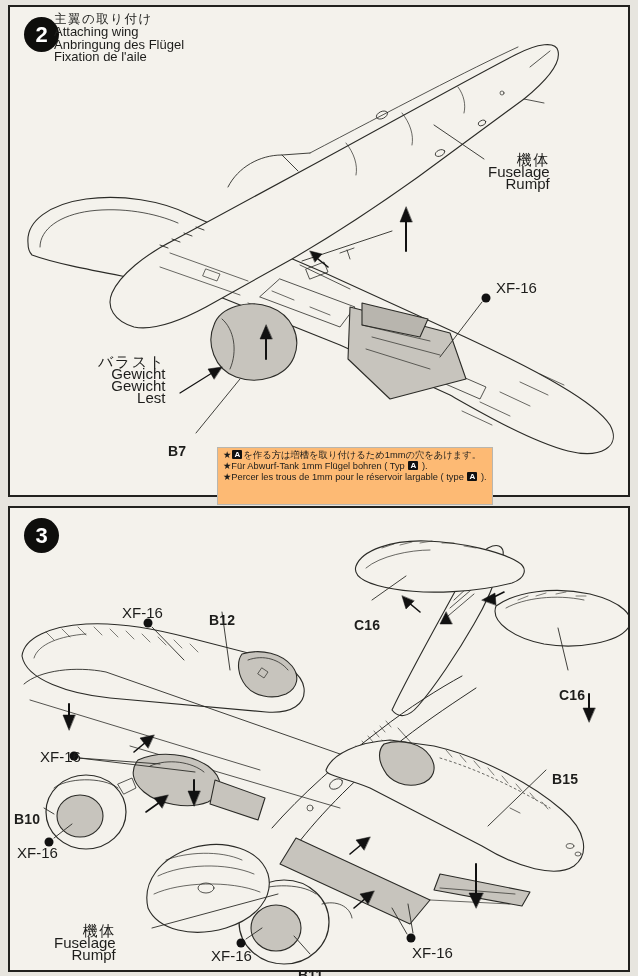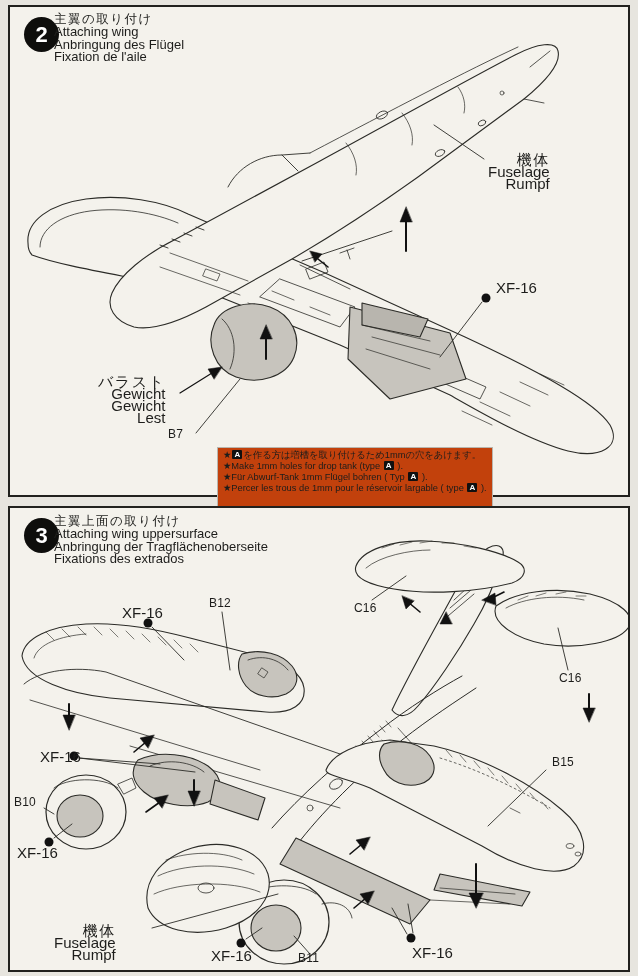--- a/index.html
+++ b/index.html
@@ -18,26 +18,26 @@
   #panel-step3{top:506px;height:462px;}
   svg.art{position:absolute;left:0;top:0;}
   .step-circle{
     position:absolute;width:35px;height:35px;border-radius:50%;
     background:#0e0e0c;color:#fff;font-weight:bold;font-size:22px;
     display:flex;align-items:center;justify-content:center;
   }
   .titles{position:absolute;}
   .title-ja{font-size:12.5px;font-weight:normal;letter-spacing:1.5px;line-height:14px;}
   .title-sub{font-size:13px;line-height:12.6px;}
-  .plabel{position:absolute;font-weight:normal;font-size:12px;letter-spacing:0.2px;}
+  .plabel{position:absolute;font-weight:bold;font-size:14px;letter-spacing:0.2px;margin-top:16px;}
   .xf{position:absolute;font-size:15px;}
   .ml{position:absolute;font-size:15px;line-height:12px;text-align:right;}
   .ml .ja{letter-spacing:1.5px;}
   .note{
-    position:absolute;background:#c2410c;border:1px solid #b9b6ae;
+    position:absolute;background:#fdba74;border:1px solid #b9b6ae;
     padding:2px 5px 21px;font-size:9.3px;line-height:11px;white-space:nowrap;
   }
   .note-line{white-space:nowrap;}
   .badge{
     display:inline-block;background:#101010;color:#fff;
     min-width:10px;height:9px;line-height:9.5px;font-size:8px;text-align:center;
     font-weight:bold;margin:0 1px;border-radius:1px;vertical-align:1px;
   }
 </style>
 </head>
@@ -120,35 +120,32 @@
   </div>
 
   <div class="ml" style="left:478px;top:147px;">
     <div class="ja">機体</div>
     <div>Fuselage</div>
     <div>Rumpf</div>
   </div>
 
   <div class="xf" style="left:486px;top:272px;">XF-16</div>
 
-  <div class="ml" style="left:88px;top:369px;">
+  <div class="ml" style="left:88px;top:349px;">
     <div class="ja">バラスト</div>
     <div>Gewicht</div>
     <div>Gewicht</div>
     <div>Lest</div>
   </div>
 
   <div class="plabel" style="left:158px;top:420px;">B7</div>
 
   <div class="note" style="left:207px;top:440px;">
     <div class="note-line">
       <span>★</span><span class="badge">A</span><span>を作る方は増槽を取り付けるため1mmの穴をあけます。</span>
-    </div>
-    <div class="note-line">
-      <span>★Make 1mm holes for drop tank (type </span><span class="badge">A</span><span> ).</span>
     </div>
     <div class="note-line">
       <span>★Für Abwurf-Tank 1mm Flügel bohren ( Typ </span><span class="badge">A</span><span> ).</span>
     </div>
     <div class="note-line">
       <span>★Percer les trous de 1mm pour le réservoir largable ( type </span><span class="badge">A</span><span> ).</span>
     </div>
   </div>
 </div>
 
@@ -272,26 +269,20 @@
       <circle cx="39" cy="334" r="4.5"></circle>
       <circle cx="231" cy="435" r="4.5"></circle>
       <circle cx="401" cy="430" r="4.5"></circle>
     </g>
   </svg>
 
   <div class="step-circle" style="left:14px;top:10px;">
     <span>3</span>
   </div>
 
-  <div class="titles" style="left:44px;top:6px;">
-    <div class="title-ja">主翼上面の取り付け</div>
-    <div class="title-sub">Attaching wing uppersurface</div>
-    <div class="title-sub">Anbringung der Tragflächenoberseite</div>
-    <div class="title-sub">Fixations des extrados</div>
-  </div>
 
   <div class="xf" style="left:112px;top:96px;">XF-16</div>
   <div class="plabel" style="left:199px;top:88px;">B12</div>
   <div class="plabel" style="left:344px;top:93px;">C16</div>
   <div class="plabel" style="left:549px;top:163px;">C16</div>
   <div class="plabel" style="left:542px;top:247px;">B15</div>
   <div class="plabel" style="left:4px;top:287px;">B10</div>
   <div class="xf" style="left:30px;top:240px;">XF-16</div>
   <div class="xf" style="left:7px;top:336px;">XF-16</div>
 

